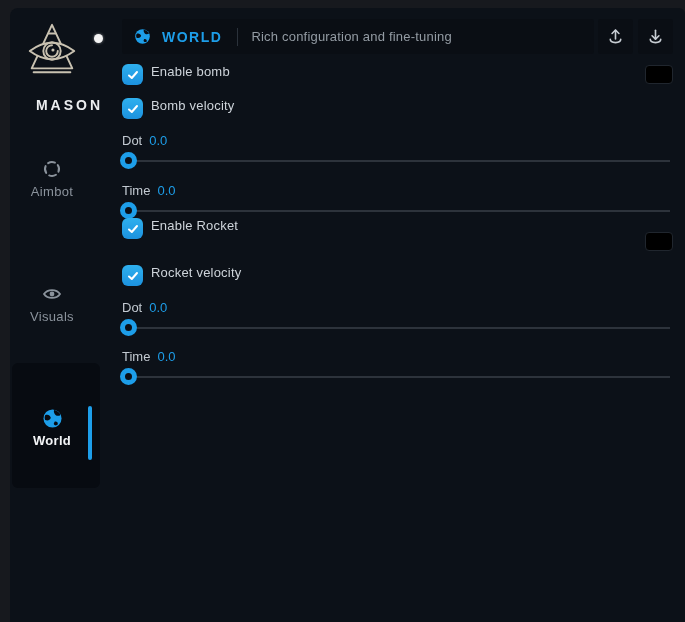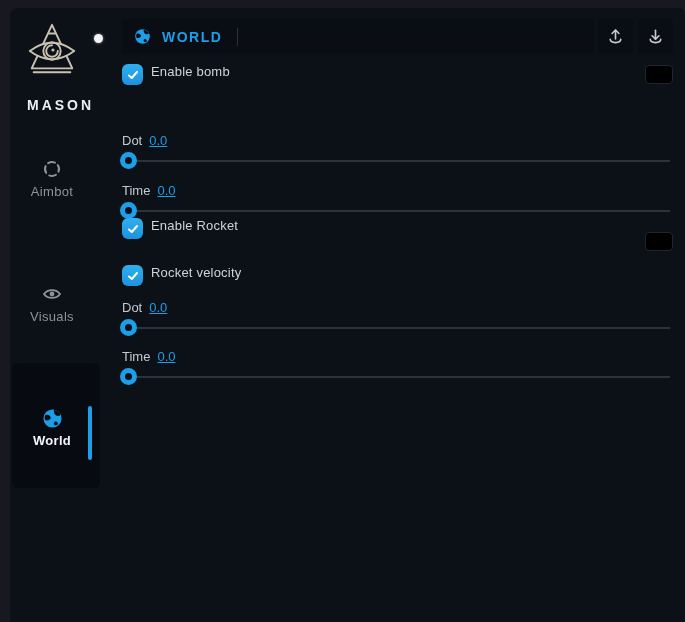--- a/index.html
+++ b/index.html
@@ -11,21 +11,21 @@
   }
   .panel {
     position:absolute; left:10px; top:8px; width:675px; height:614px;
     background:#0c1118; border-radius:8px 6px 0 0;
   }
 
   
   .sidebar { position:absolute; left:0; top:0; width:104px; height:100%; }
   .logo-box { position:absolute; left:13px; top:13px; width:58px; height:58px; }
   .brand-name {
-    position:absolute; left:4px; top:76px; width:76px; text-align:left;
+    position:absolute; left:4px; top:76px; width:76px; text-align:right;
     color:#eceef0; font-size:14px; font-weight:bold; letter-spacing:3px;
   }
   .nav-item {
     position:absolute; left:0; width:84px; text-align:center; cursor:pointer;
   }
   .nav-item .nav-icon { height:22px; display:flex; align-items:center; justify-content:center; }
   .nav-item .nav-label { margin-top:4px; font-size:13px; color:#8b939c; letter-spacing:0.3px; }
   .nav-aimbot  { top:150px; }
   .nav-visuals { top:275px; }
   .nav-world   { top:399px; }
@@ -73,21 +73,21 @@
   .toggle-label { margin-left:8px; color:#ced4da; font-size:13px; letter-spacing:0.2px; }
   .swatch {
     position:absolute; width:28px; height:19px; border-radius:4px;
     background:#000; border:1px solid #20262e; cursor:pointer;
   }
   .swatch-1 { left:523px; top:57px; }
   .swatch-2 { left:523px; top:224px; }
 
   .value-row { position:absolute; left:0; height:16px; font-size:13px; display:flex; }
   .value-row .v-label { color:#c3cad1; }
-  .value-row .v-value { color:#1d9ee9; margin-left:7px;text-decoration:underline; }
+  .value-row .v-value { color:#1d9ee9; margin-left:7px; }
   .row-v1 { top:125px; } .row-v2 { top:175px; }
   .row-v3 { top:292px; } .row-v4 { top:341px; }
 
   .slider { position:absolute; left:0; width:548px; height:17px; cursor:pointer; }
   .row-s1 { top:144px; } .row-s2 { top:194px; }
   .row-s3 { top:311px; } .row-s4 { top:360px; }
   .slider .track { position:absolute; left:0; right:0; top:8px; height:2px; background:#2d333b; }
   .slider .thumb {
     position:absolute; left:-2px; top:0; width:17px; height:17px;
     border-radius:50%; border:5.5px solid #1d9ee9; background:#0b0f16;
@@ -163,20 +163,21 @@
 
       <header class="topbar">
         <svg width="17" height="17" viewBox="0 0 20 20">
           <circle cx="10" cy="10" r="8.6" fill="#1d9ee9"></circle>
           <path d="M3 7 c2.5-1.2 4.6 0 5.4 2.2 c-0.8 2.4-3 3.3-5.4 2.2 c-0.6-1.4-0.6-3 0-4.4 z" fill="#0a0e14"></path>
           <path d="M11.5 2 c3 0.4 5.2 2.2 6.2 4.6 c-2 1.4-4.4 1-5.6-1 c-0.8-1.2-1-2.4-0.6-3.6 z" fill="#0a0e14"></path>
           <path d="M12 13 c2-0.4 3.4 0.6 3 2.8 c-1.6 1.4-3.4 0.8-3.8-0.8 z" fill="#0a0e14"></path>
         </svg>
         <span class="tab-title">WORLD</span>
         <span class="divider"></span>
+        <span class="subtitle">Rich configuration and fine-tuning</span>
       </header>
 
       <button class="icon-btn btn-upload">
         <svg width="19" height="19" viewBox="0 0 20 20" fill="none" stroke="#c7cdd3" stroke-width="1.7" stroke-linecap="round" stroke-linejoin="round">
           <path d="M10 12.5 V3.5"></path>
           <path d="M6.4 6.8 L10 3.2 L13.6 6.8"></path>
           <path d="M4.5 13 c0 4.6 11 4.6 11 0"></path>
         </svg>
       </button>
       <button class="icon-btn btn-download">
@@ -190,20 +191,28 @@
       <div class="toggle-row row-t1">
         <span class="checkbox">
           <svg width="12" height="12" viewBox="0 0 12 12" fill="none" stroke="#ffffff" stroke-width="2" stroke-linecap="round" stroke-linejoin="round">
               <path d="M2 6.5 L4.8 9 L10 3"></path>
             </svg>
         </span>
         <span class="toggle-label">Enable bomb</span>
       </div>
       <div class="swatch swatch-1"></div>
 
+      <div class="toggle-row row-t2">
+        <span class="checkbox">
+          <svg width="12" height="12" viewBox="0 0 12 12" fill="none" stroke="#ffffff" stroke-width="2" stroke-linecap="round" stroke-linejoin="round">
+              <path d="M2 6.5 L4.8 9 L10 3"></path>
+            </svg>
+        </span>
+        <span class="toggle-label">Bomb velocity</span>
+      </div>
 
       <div class="value-row row-v1">
         <span class="v-label">Dot</span>
         <span class="v-value">0.0</span>
       </div>
       <div class="slider row-s1">
         <div class="track"></div>
         <div class="thumb"></div>
       </div>
 

